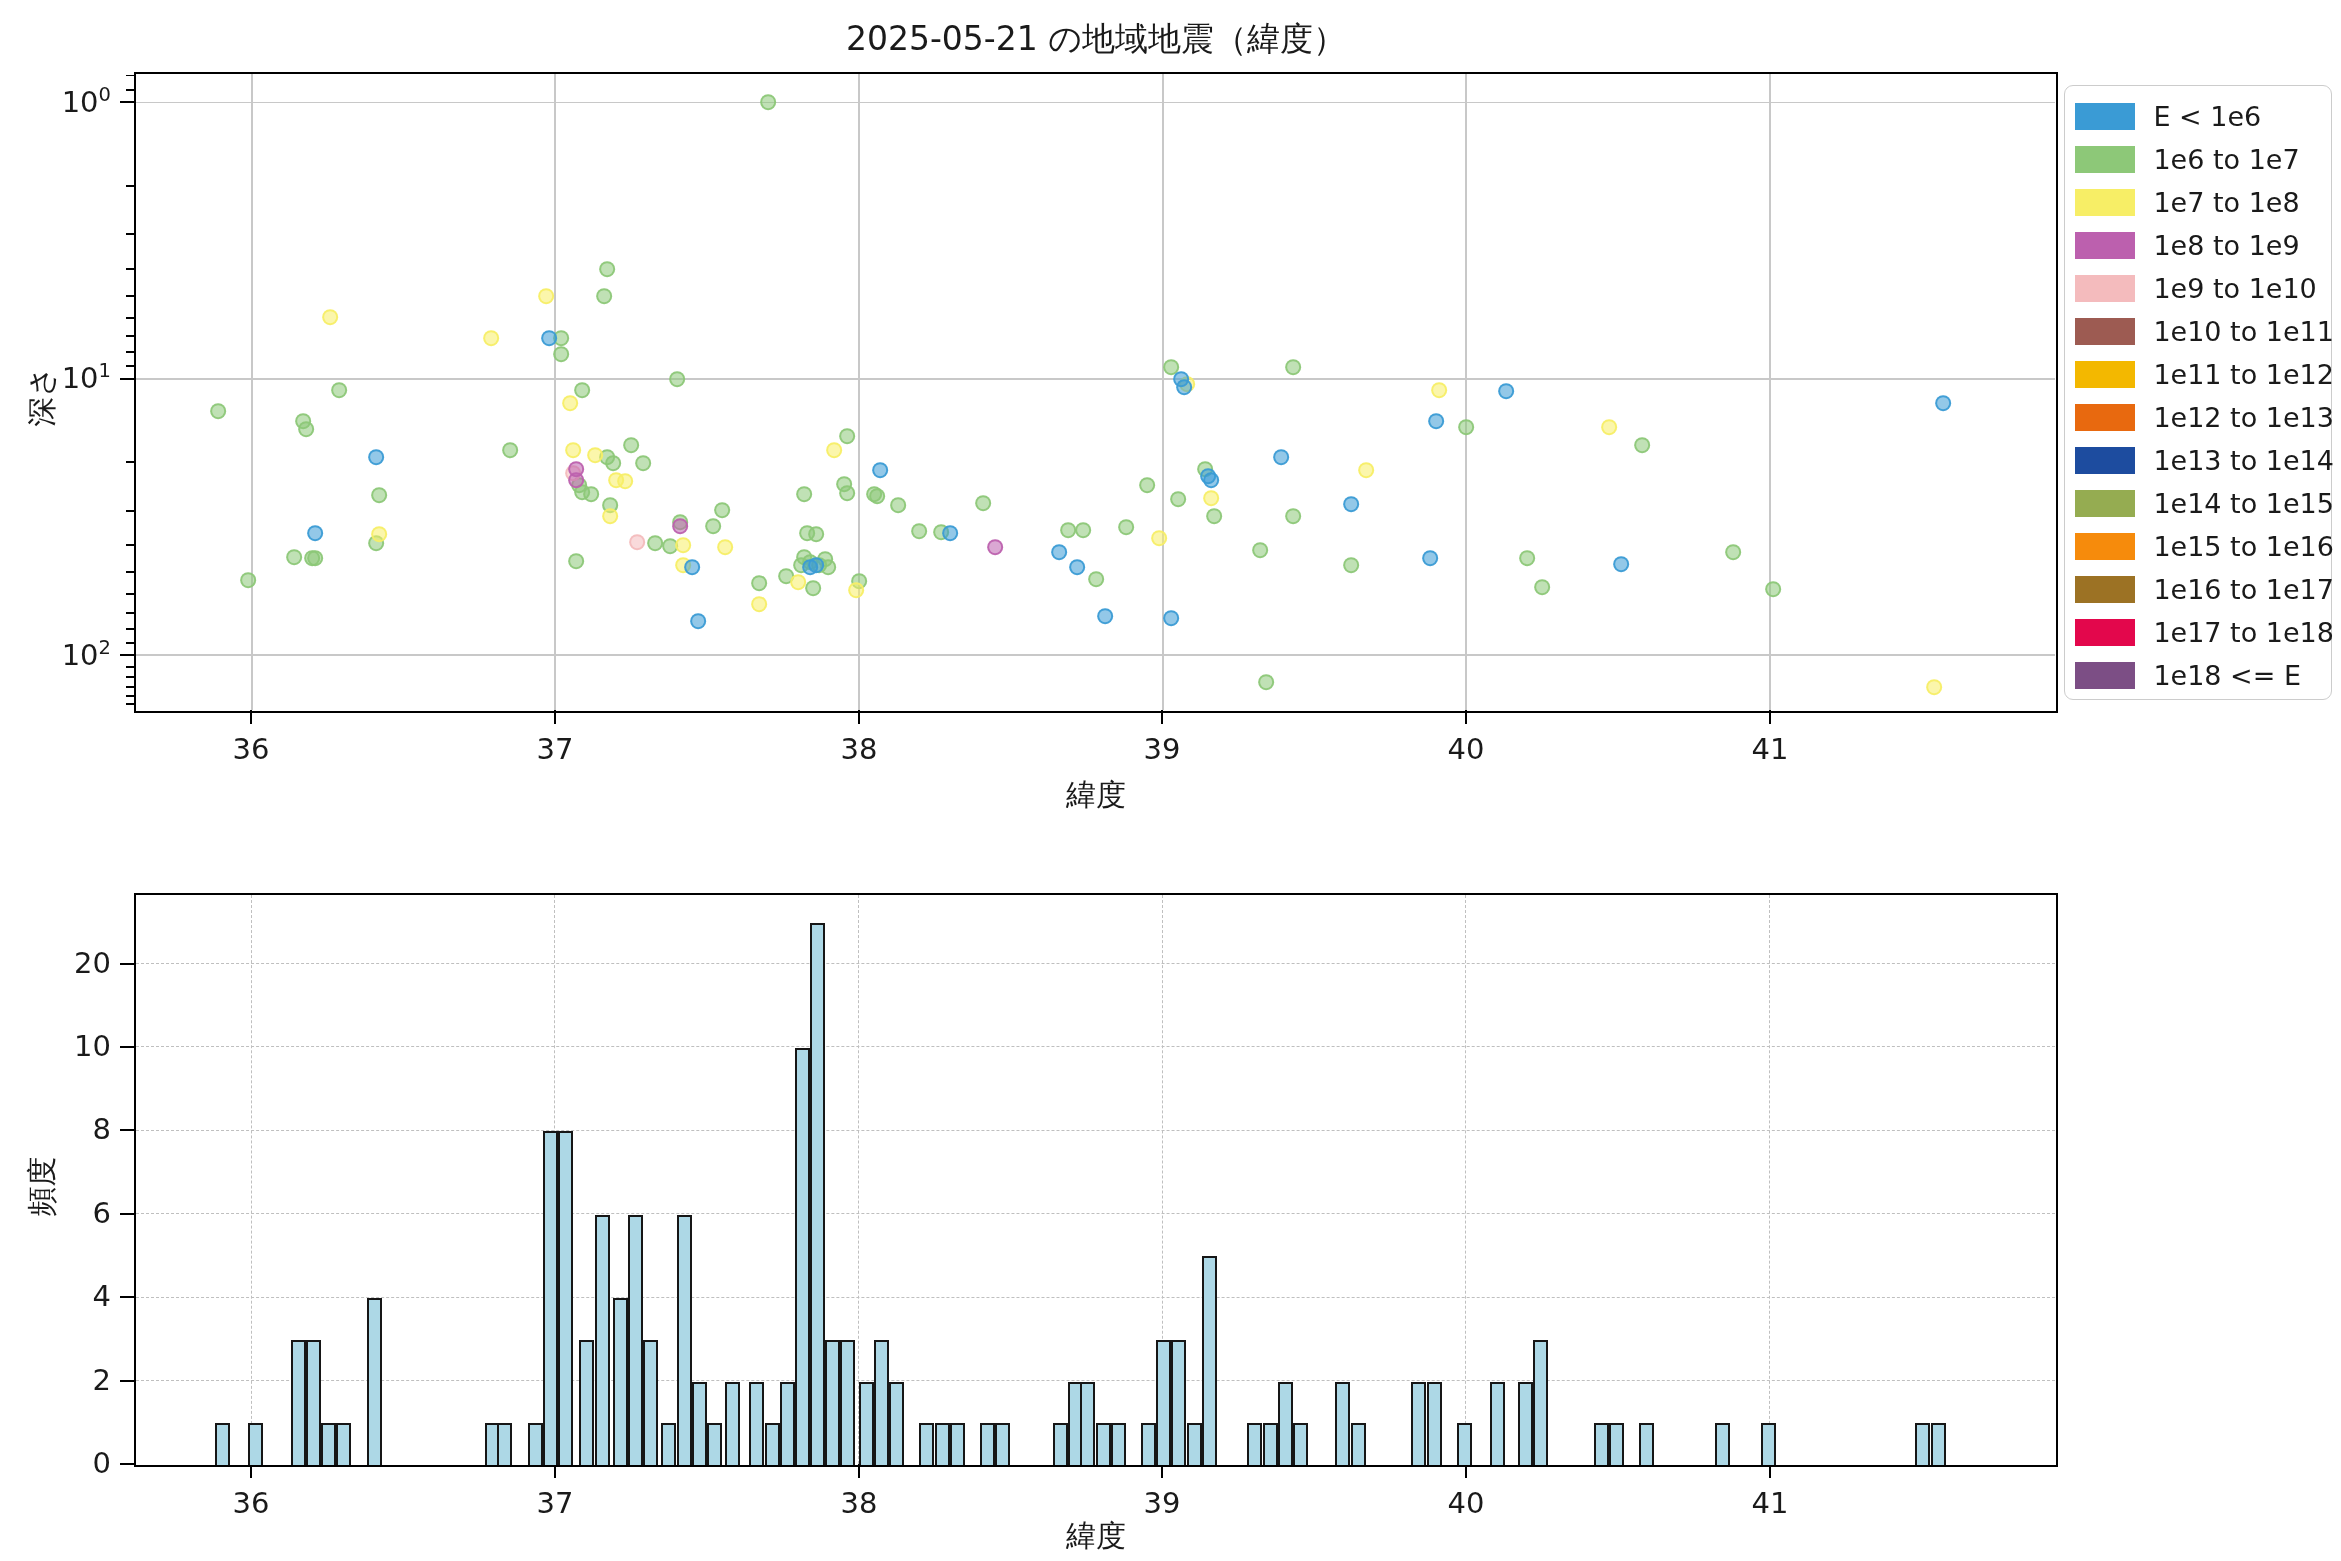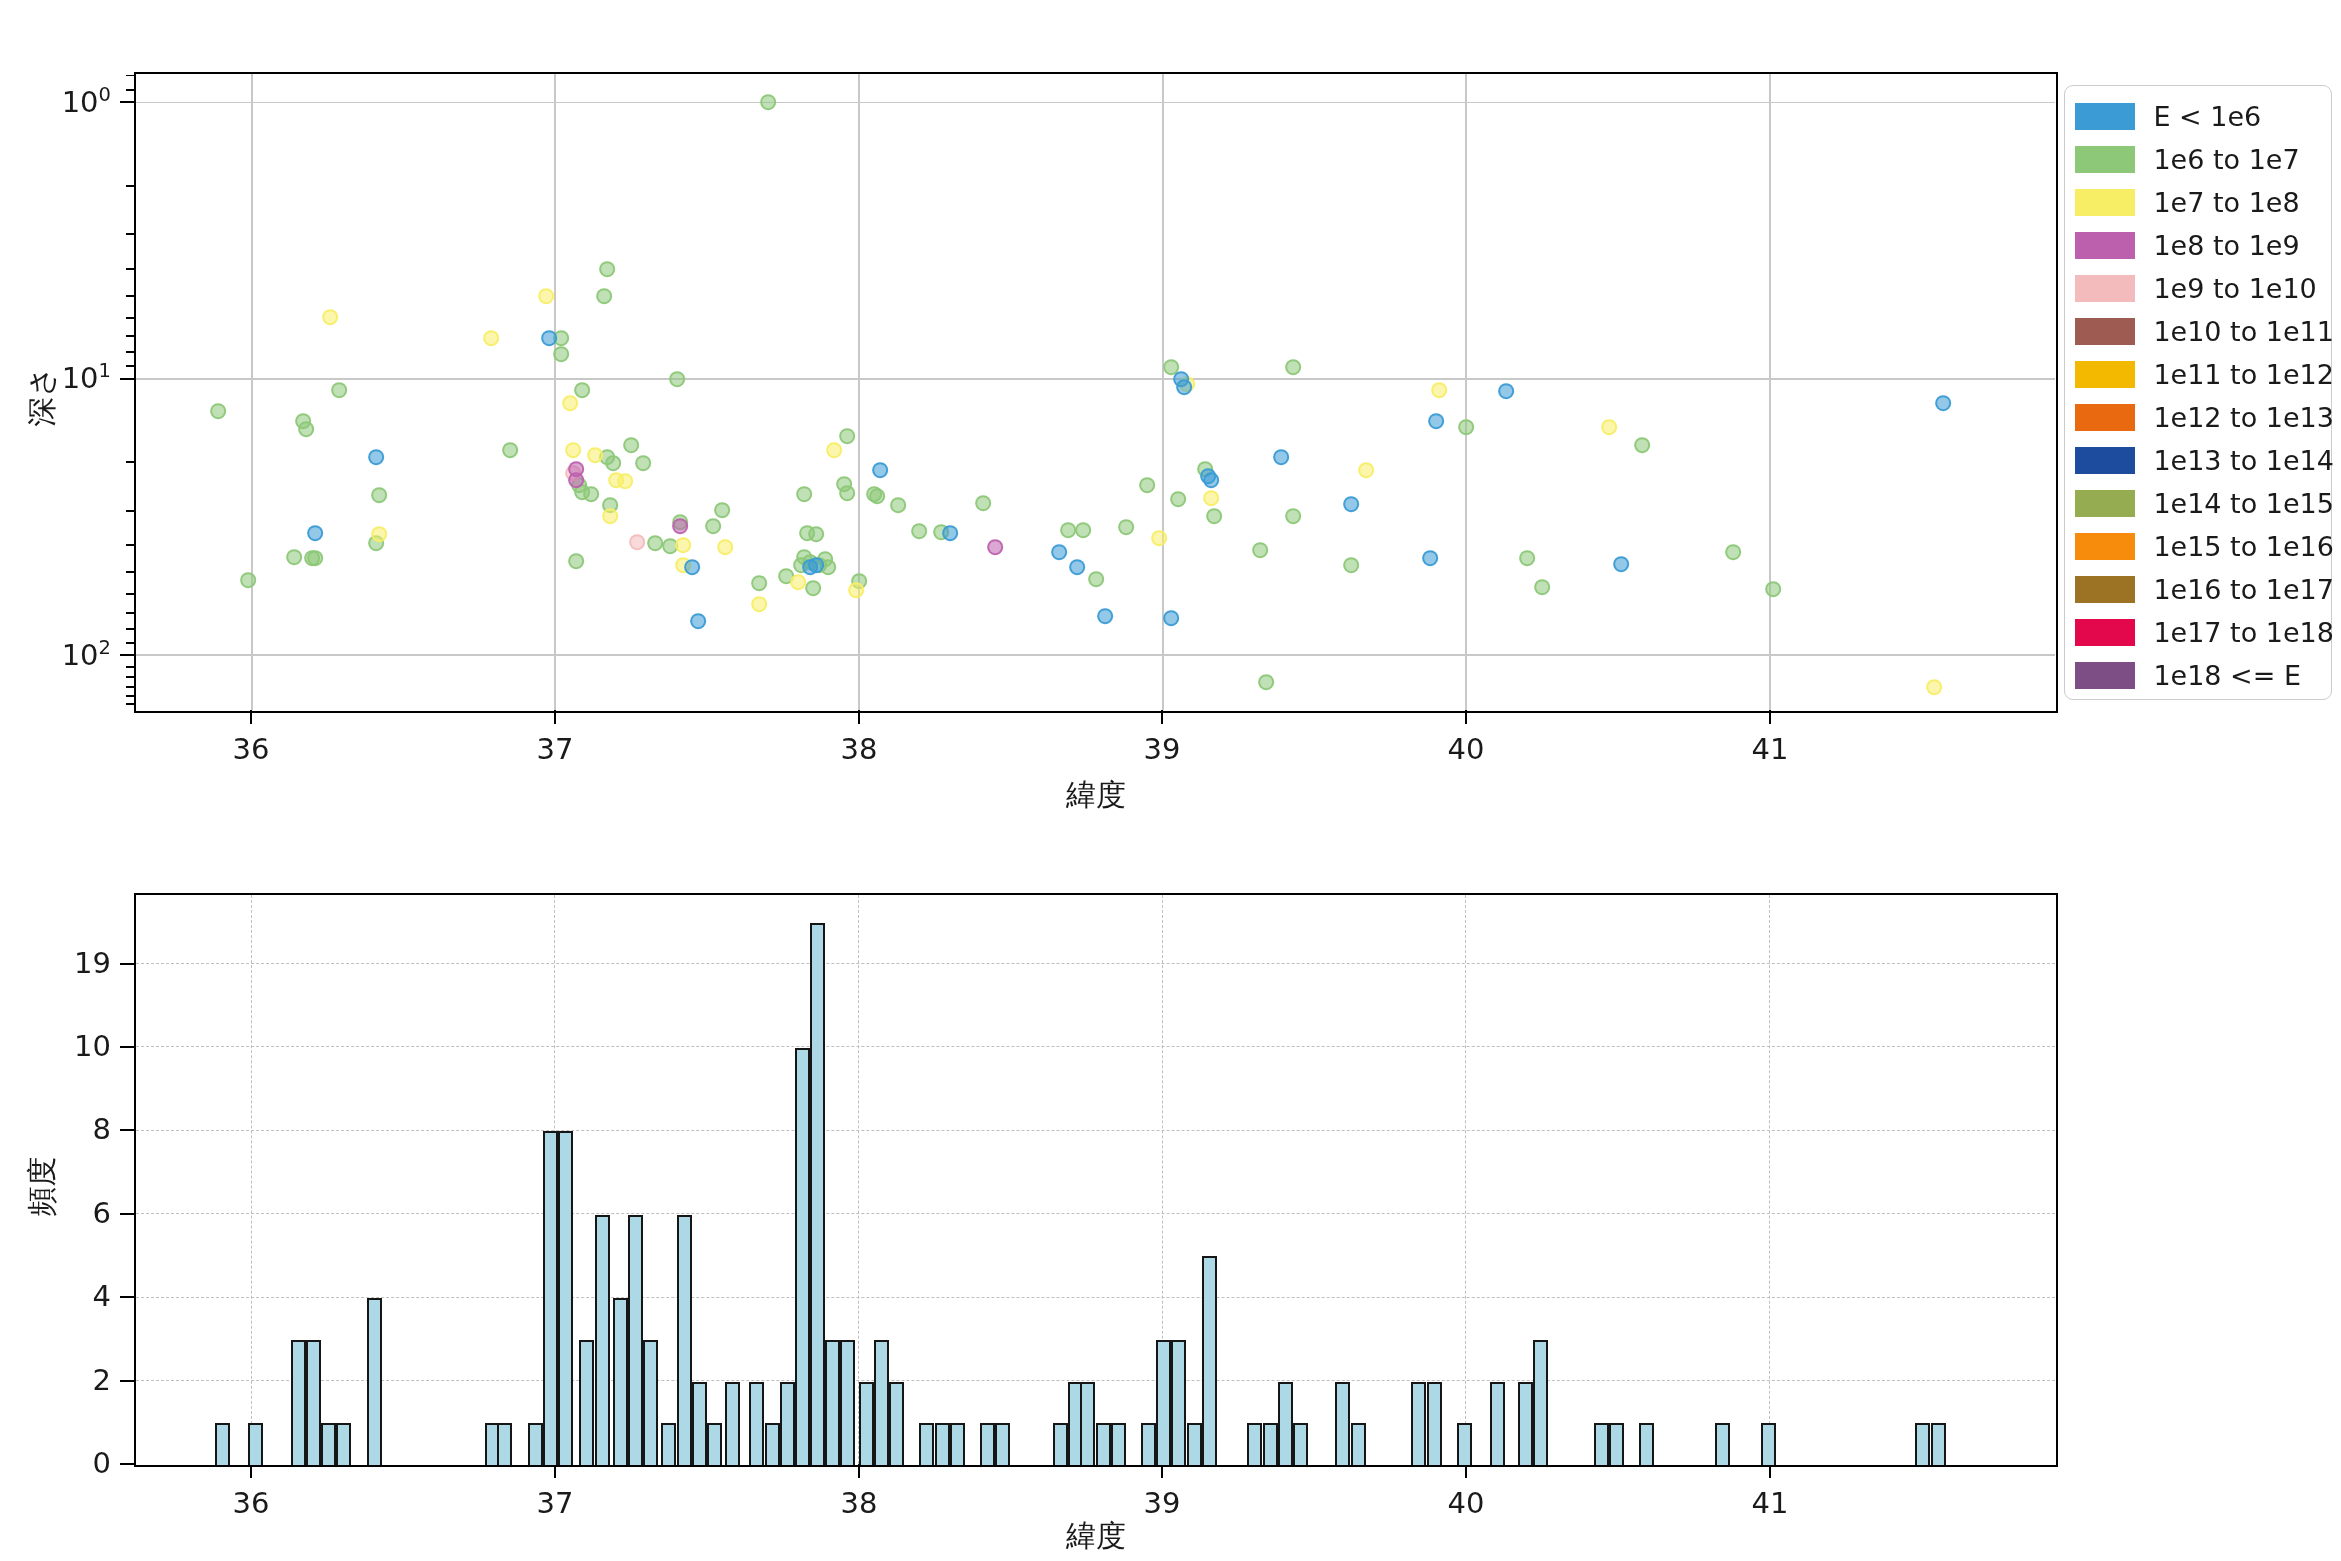--- a/index.html
+++ b/index.html
@@ -29,20 +29,21 @@
     box-sizing:border-box;padding:9px 0 0 10.4px;z-index:5;
   }
   .legend-item{height:43px;display:flex;align-items:center;}
   .legend-swatch{width:60px;height:27px;margin-right:18px;flex:0 0 auto;}
   .legend-label{font-size:27px;color:#1a1a1a;white-space:nowrap;}
 </style>
 </head>
 <body>
 
 <div class="figure">
+  <div class="chart-title">2025-05-21 の地域地震（緯度）</div>
 
   <div class="axes" id="scatter-axes" style="left:134px;top:72px;width:1924px;height:641px;">
       <div class="gridline" style="left: 115px; top: 0px; width: 1.6px; height: 636px; background: rgb(200, 200, 200);"></div>
       <div class="gridline" style="left: 418px; top: 0px; width: 1.6px; height: 636px; background: rgb(200, 200, 200);"></div>
       <div class="gridline" style="left: 722px; top: 0px; width: 1.6px; height: 636px; background: rgb(200, 200, 200);"></div>
       <div class="gridline" style="left: 1026px; top: 0px; width: 1.6px; height: 636px; background: rgb(200, 200, 200);"></div>
       <div class="gridline" style="left: 1329px; top: 0px; width: 1.6px; height: 636px; background: rgb(200, 200, 200);"></div>
       <div class="gridline" style="left: 1633px; top: 0px; width: 1.6px; height: 636px; background: rgb(200, 200, 200);"></div>
       <div class="gridline" style="left: 0px; top: 27.5px; width: 1919px; height: 1.6px; background: rgb(200, 200, 200);"></div>
       <div class="gridline" style="left: 0px; top: 304px; width: 1919px; height: 1.6px; background: rgb(200, 200, 200);"></div>
@@ -310,21 +311,21 @@
       <div class="tick-label" style="left: -85px; top: 468px; width: 60px; text-align: right;">2</div>
       <div class="tick" style="left: -16.3px; top: 401px; width: 14.3px; height: 2.3px;"></div>
       <div class="tick-label" style="left: -85px; top: 384px; width: 60px; text-align: right;">4</div>
       <div class="tick" style="left: -16.3px; top: 318px; width: 14.3px; height: 2.3px;"></div>
       <div class="tick-label" style="left: -85px; top: 301px; width: 60px; text-align: right;">6</div>
       <div class="tick" style="left: -16.3px; top: 234px; width: 14.3px; height: 2.3px;"></div>
       <div class="tick-label" style="left: -85px; top: 217px; width: 60px; text-align: right;">8</div>
       <div class="tick" style="left: -16.3px; top: 151px; width: 14.3px; height: 2.3px;"></div>
       <div class="tick-label" style="left: -85px; top: 134px; width: 60px; text-align: right;">10</div>
       <div class="tick" style="left: -16.3px; top: 68px; width: 14.3px; height: 2.3px;"></div>
-      <div class="tick-label" style="left: -85px; top: 51px; width: 60px; text-align: right;">19</div>
+      <div class="tick-label" style="left: -85px; top: 51px; width: 60px; text-align: right;">20</div>
       <div class="bar" title="1" style="left: 79px; width: 15px; height: 42px; background: rgb(173, 216, 230); border-color: rgb(22, 22, 22);"></div>
       <div class="bar" title="1" style="left: 112px; width: 15px; height: 42px; background: rgb(173, 216, 230); border-color: rgb(22, 22, 22);"></div>
       <div class="bar" title="3" style="left: 155px; width: 15px; height: 125px; background: rgb(173, 216, 230); border-color: rgb(22, 22, 22);"></div>
       <div class="bar" title="3" style="left: 170px; width: 15px; height: 125px; background: rgb(173, 216, 230); border-color: rgb(22, 22, 22);"></div>
       <div class="bar" title="1" style="left: 185px; width: 15px; height: 42px; background: rgb(173, 216, 230); border-color: rgb(22, 22, 22);"></div>
       <div class="bar" title="1" style="left: 200px; width: 15px; height: 42px; background: rgb(173, 216, 230); border-color: rgb(22, 22, 22);"></div>
       <div class="bar" title="4" style="left: 231px; width: 15px; height: 167px; background: rgb(173, 216, 230); border-color: rgb(22, 22, 22);"></div>
       <div class="bar" title="1" style="left: 349px; width: 15px; height: 42px; background: rgb(173, 216, 230); border-color: rgb(22, 22, 22);"></div>
       <div class="bar" title="1" style="left: 361px; width: 15px; height: 42px; background: rgb(173, 216, 230); border-color: rgb(22, 22, 22);"></div>
       <div class="bar" title="1" style="left: 392px; width: 15px; height: 42px; background: rgb(173, 216, 230); border-color: rgb(22, 22, 22);"></div>

